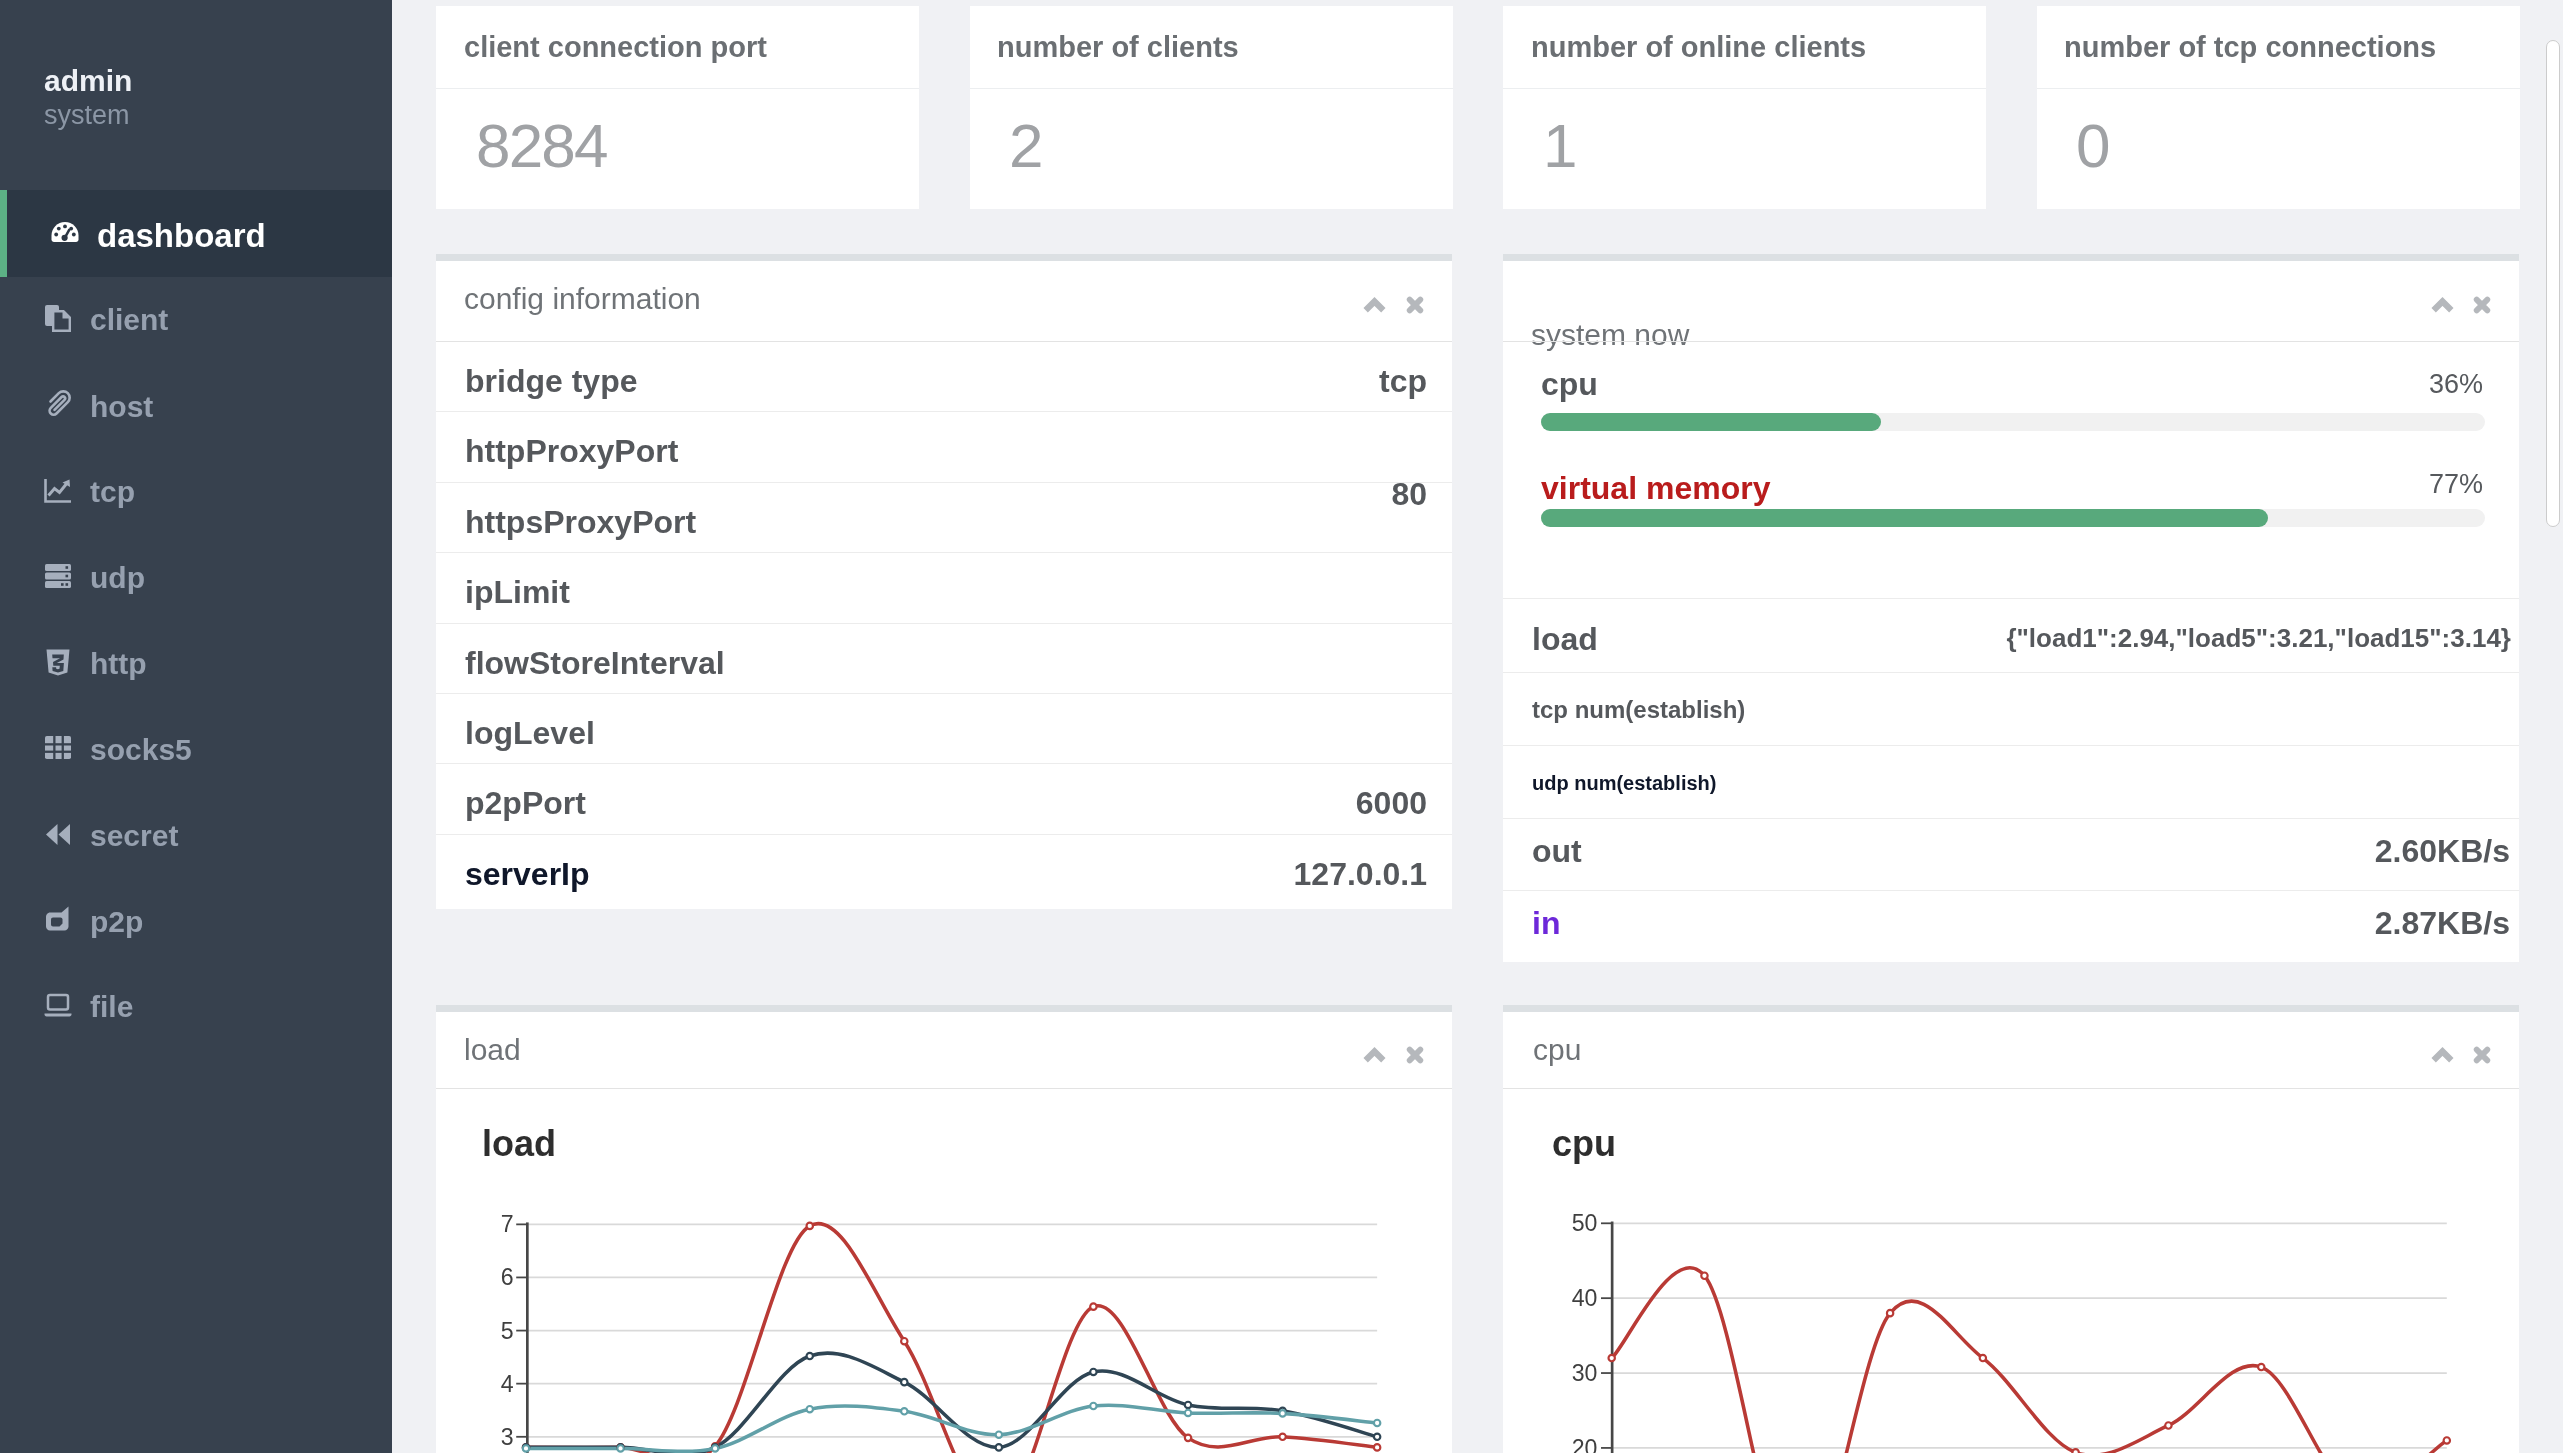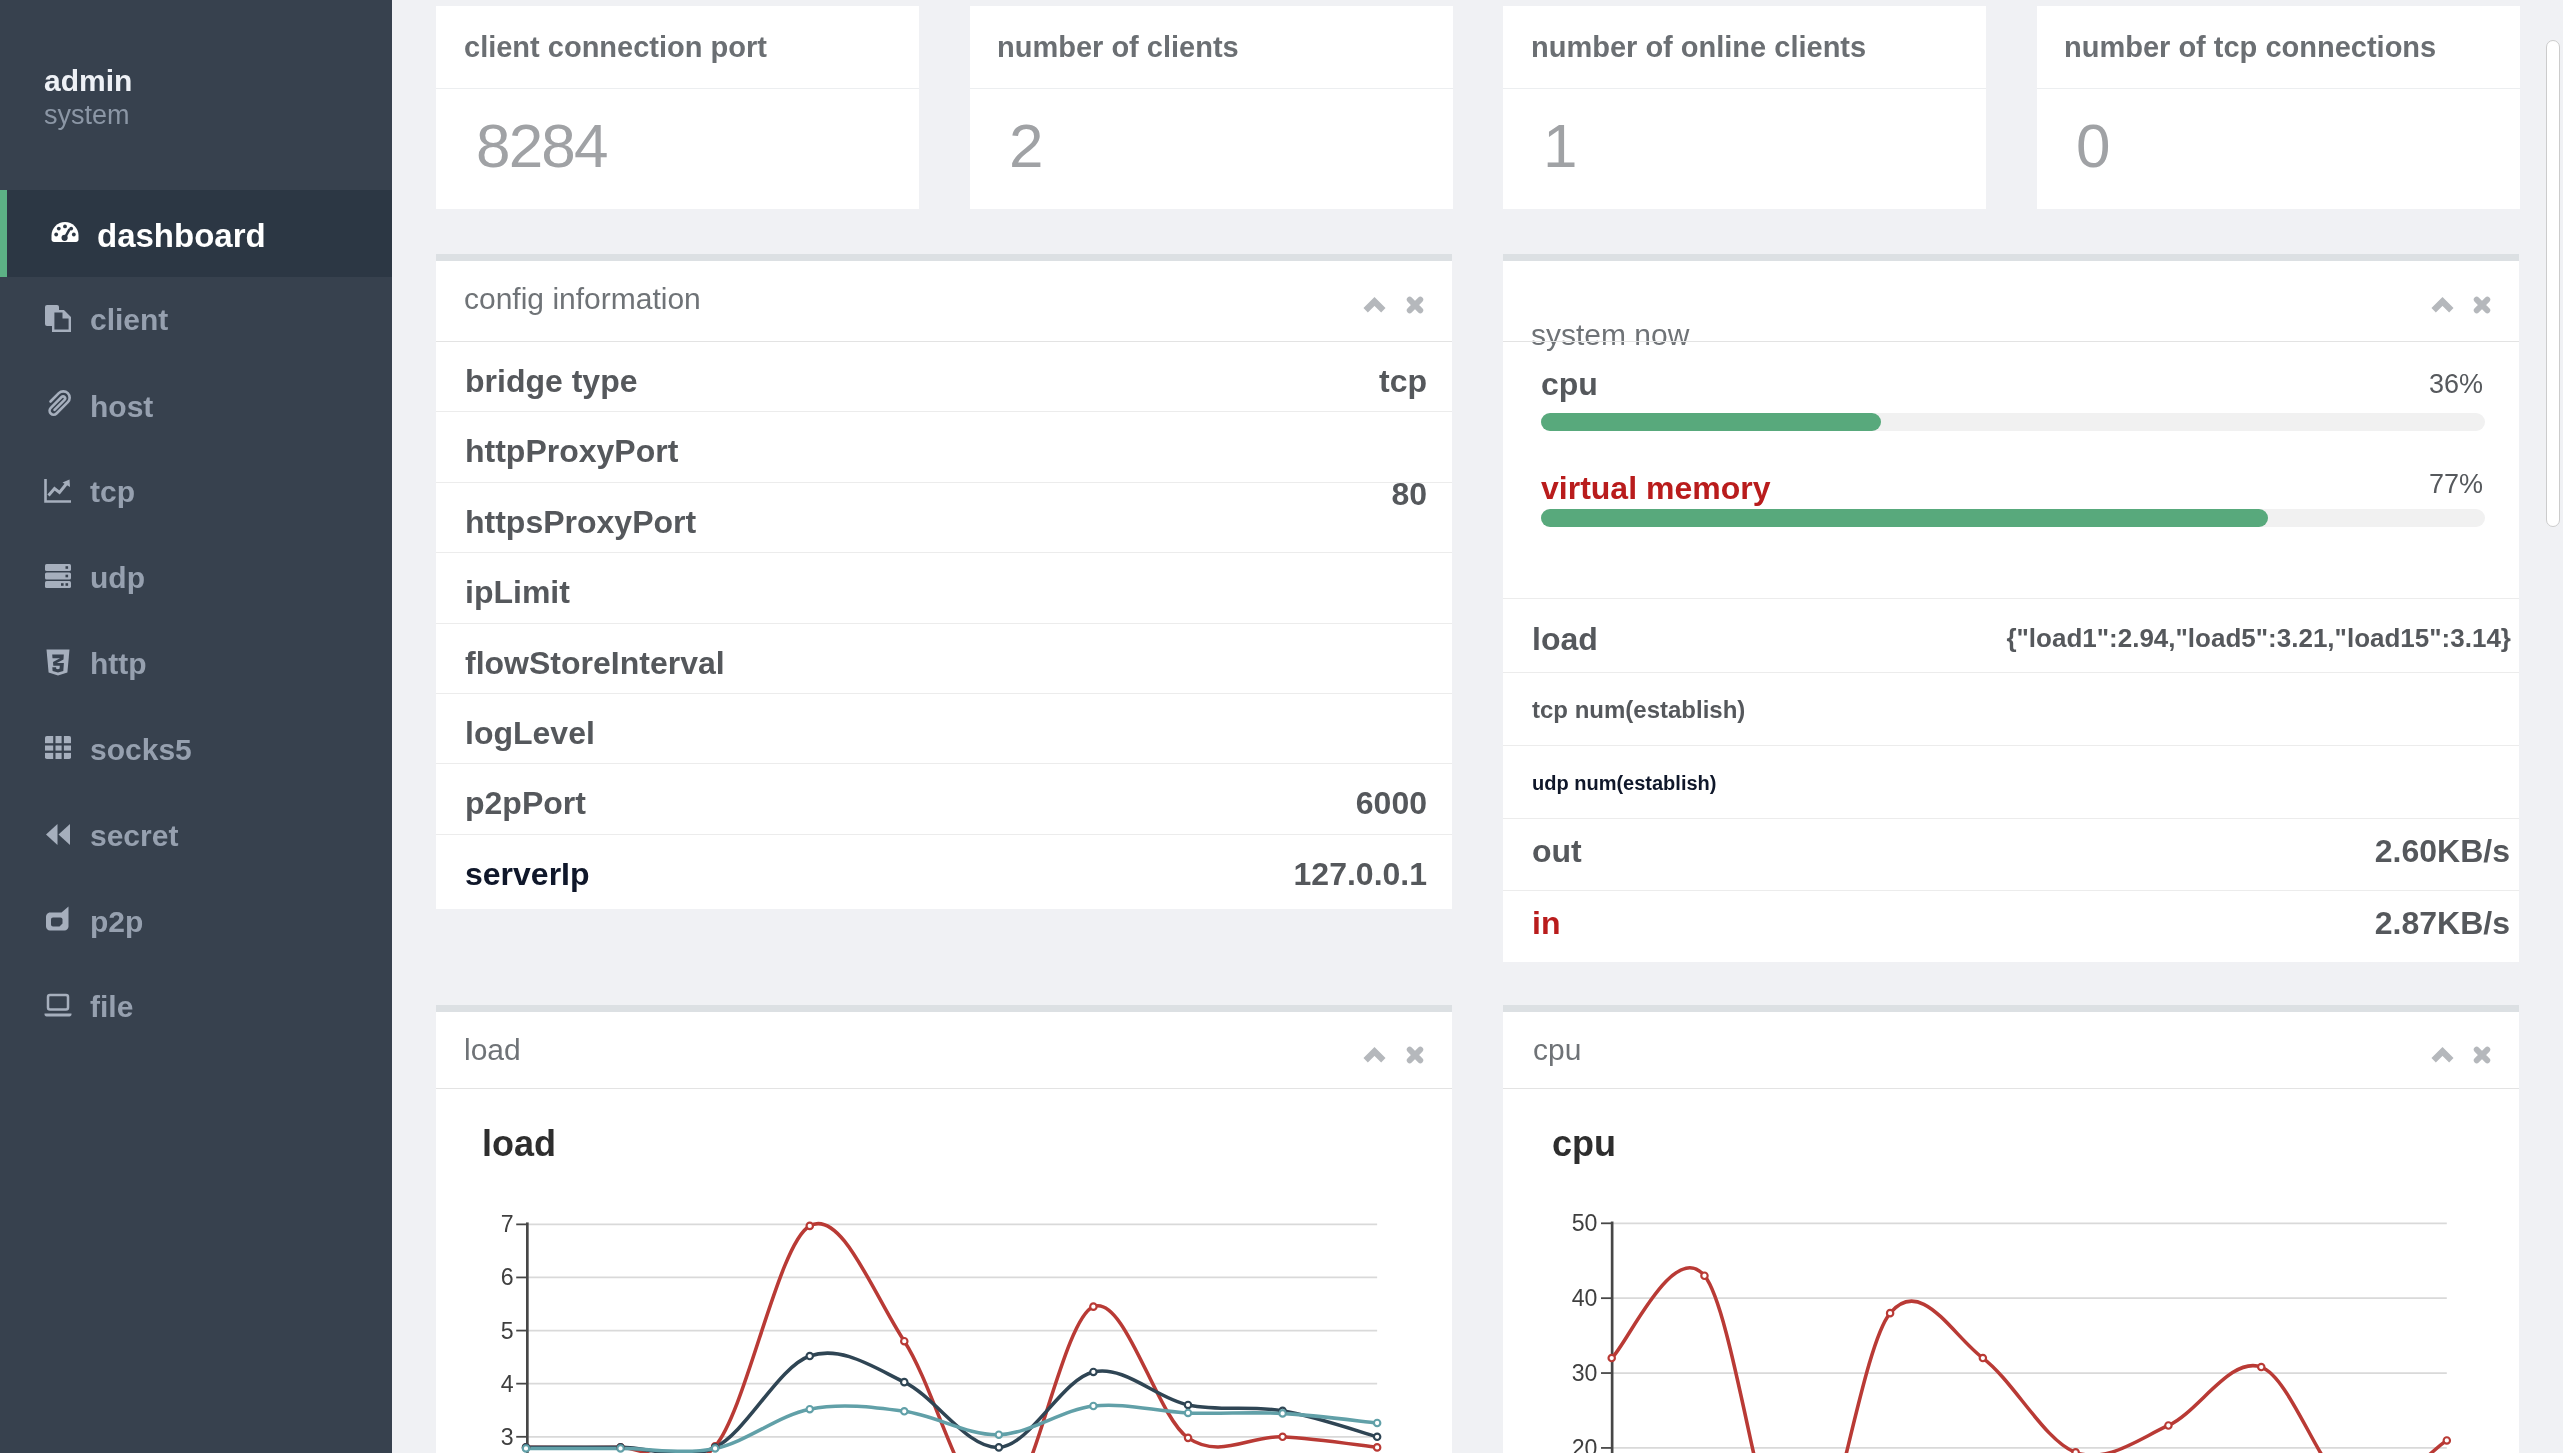--- a/index.html
+++ b/index.html
@@ -170,21 +170,21 @@
 <div style="position:absolute;left:1503px;top:598px;width:1016px;height:0.9px;background:#ececec"></div>
 <div style="position:absolute;left:1532px;top:623px;font-size:32px;line-height:32px;color:#55585c;font-weight:600;white-space:nowrap;">load</div>
 <div style="position:absolute;left:1503px;top:672px;width:1016px;height:0.9px;background:#ececec"></div>
 <div style="position:absolute;left:1532px;top:694px;font-size:24px;line-height:32px;color:#55585c;font-weight:600;white-space:nowrap;">tcp num(establish)</div>
 <div style="position:absolute;left:1503px;top:745px;width:1016px;height:0.9px;background:#ececec"></div>
 <div style="position:absolute;left:1532px;top:767px;font-size:20px;line-height:32px;color:#0f172a;font-weight:600;white-space:nowrap;">udp num(establish)</div>
 <div style="position:absolute;left:1503px;top:818px;width:1016px;height:0.9px;background:#ececec"></div>
 <div style="position:absolute;left:1532px;top:835px;font-size:32px;line-height:32px;color:#55585c;font-weight:600;white-space:nowrap;">out</div>
 <div style="position:absolute;right:53px;top:835px;font-size:32px;line-height:32px;color:#55585c;font-weight:600;white-space:nowrap;">2.60KB/s</div>
 <div style="position:absolute;left:1503px;top:890px;width:1016px;height:0.9px;background:#ececec"></div>
-<div style="position:absolute;left:1532px;top:907px;font-size:32px;line-height:32px;color:#b91c1c;font-weight:600;white-space:nowrap;">in</div>
+<div style="position:absolute;left:1532px;top:907px;font-size:32px;line-height:32px;color:#6d28d9;font-weight:600;white-space:nowrap;">in</div>
 <div style="position:absolute;right:53px;top:907px;font-size:32px;line-height:32px;color:#55585c;font-weight:600;white-space:nowrap;">2.87KB/s</div>
 <div style="position:absolute;right:52px;top:625px;font-size:26px;line-height:26px;color:#55585c;font-weight:600;white-space:nowrap;">{"load1":2.94,"load5":3.21,"load15":3.14}</div>
 <div class="panel" style="left:436px;top:1005px;width:1016px;height:456px"></div>
 <div style="position:absolute;left:464px;top:1035px;font-size:30px;line-height:30px;color:#6f7377;font-weight:400;white-space:nowrap;">load</div>
 <div style="position:absolute;left:436px;top:1088px;width:1016px;height:0.9px;background:#e3e3e3"></div>
 <svg class="hic" style="left:1363px;top:1047px" width="23" height="16" viewBox="0 0 26 18">
     <path d="M3 15 L13 5 L23 15" fill="none" stroke="#b5b8bc" stroke-width="7" stroke-linecap="butt" stroke-linejoin="miter"></path>
   </svg>
 <svg class="hic" style="left:1407px;top:1047px" width="16" height="16" viewBox="0 0 18 18">
     <path d="M3 3 L15 15 M15 3 L3 15" fill="none" stroke="#b5b8bc" stroke-width="6.5" stroke-linecap="round"></path>

